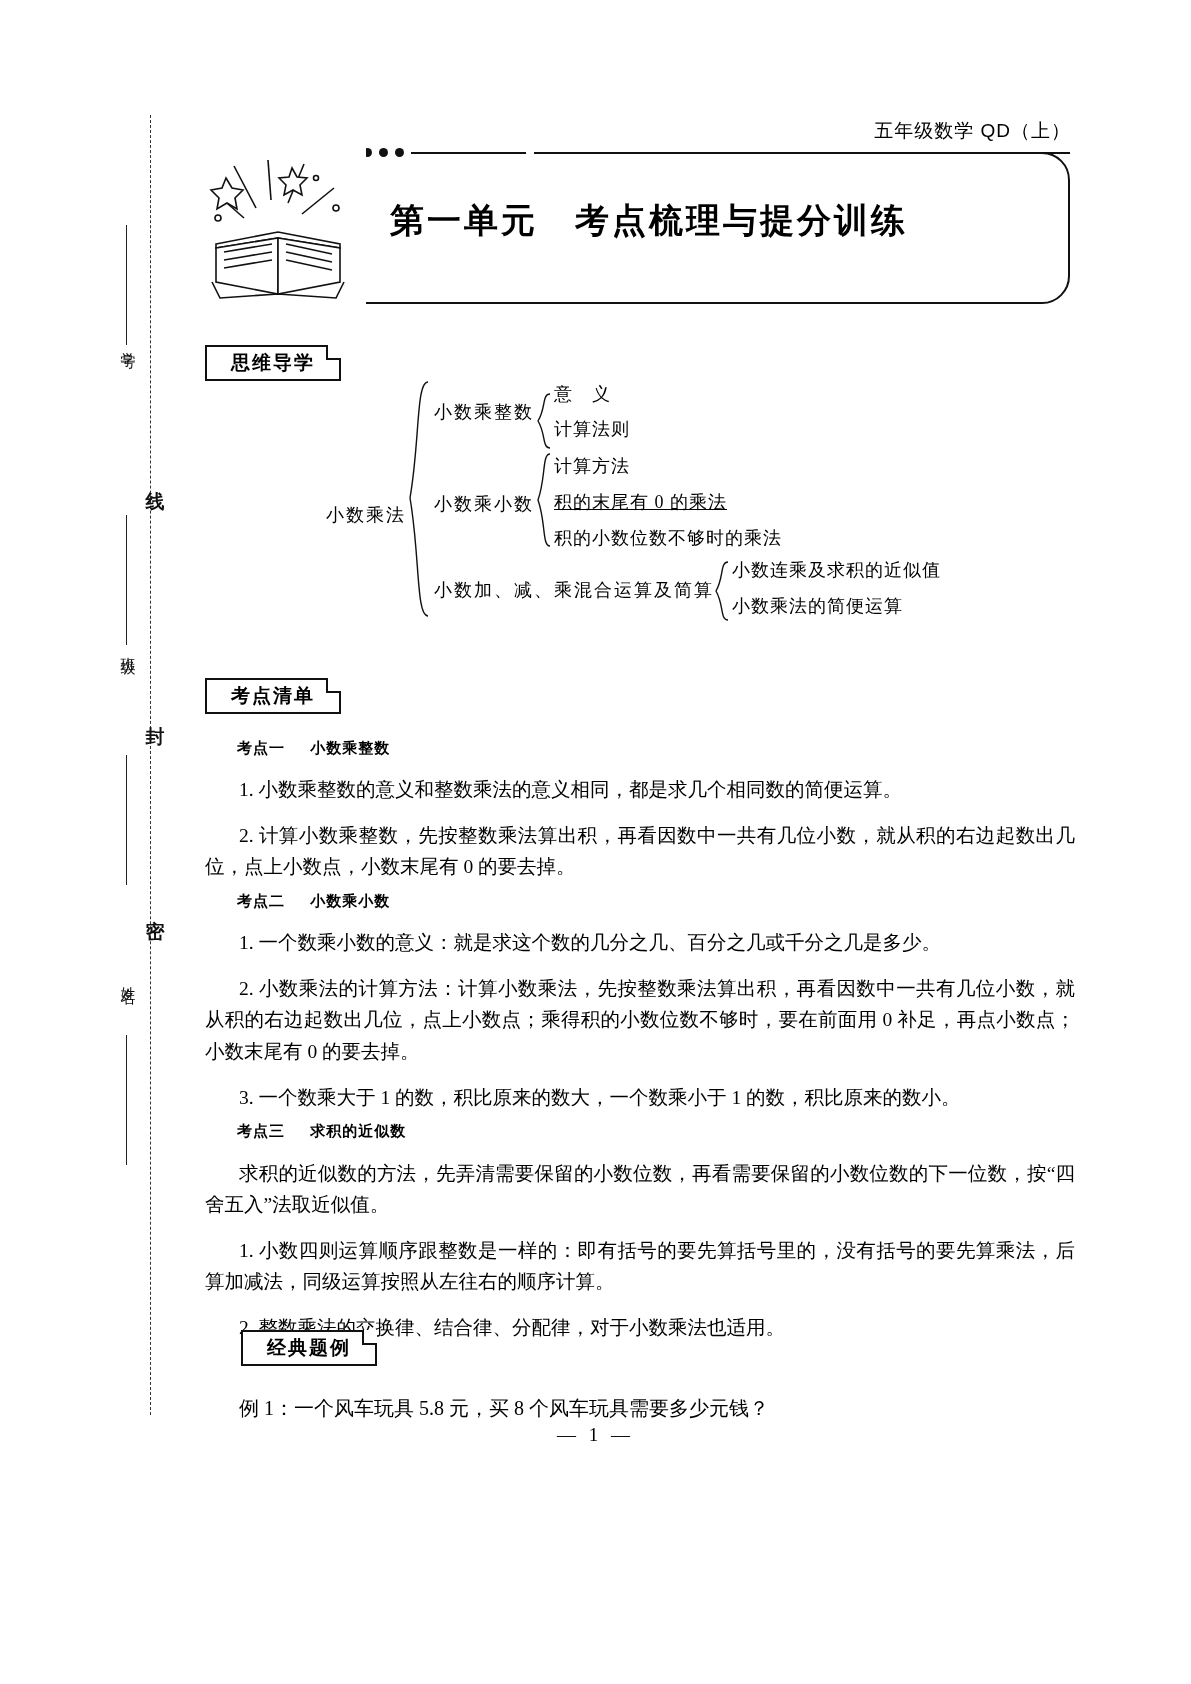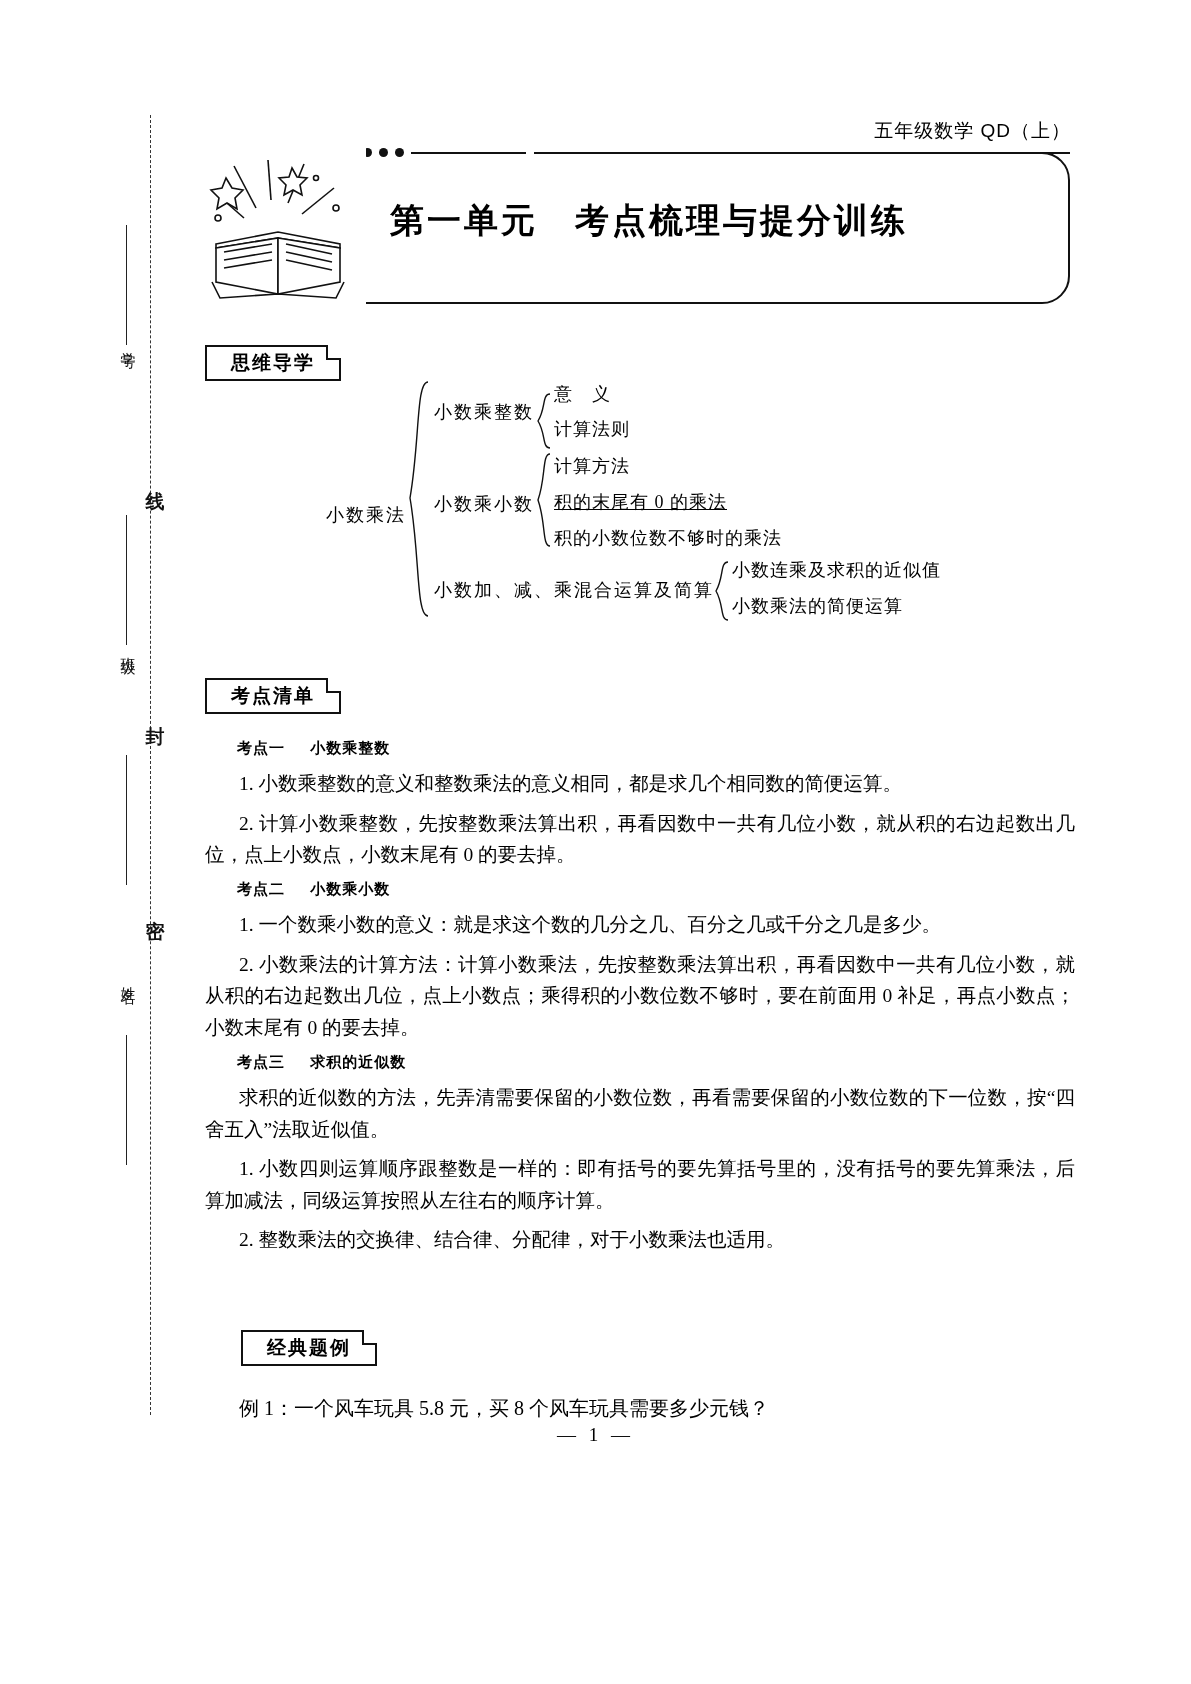--- a/index.html
+++ b/index.html
@@ -176,21 +176,21 @@
     font-weight: bold;
     font-family: "Liberation Sans", sans-serif;
     font-size: 15px;
     letter-spacing: 1px;
     margin-top: 6px;
     text-indent: 32px;
   }
   .kao-head .ktitle { margin-left: 20px; }
   .para {
     text-indent: 34px;
-    margin-top: 8px;
+    margin-top: 14px;
     text-align: justify;
   }
 
   
   .page-num {
     position: absolute;
     left: 0; right: 0;
     bottom: 238px;
     text-align: center;
     font-size: 19px;
@@ -314,20 +314,21 @@
   </div>
   <div class="para">1. 小数乘整数的意义和整数乘法的意义相同，都是求几个相同数的简便运算。</div>
   <div class="para">2. 计算小数乘整数，先按整数乘法算出积，再看因数中一共有几位小数，就从积的右边起数出几位，点上小数点，小数末尾有 0 的要去掉。</div>
 
   <div class="kao-head">
     <span>考点二</span>
     <span class="ktitle">小数乘小数</span>
   </div>
   <div class="para">1. 一个数乘小数的意义：就是求这个数的几分之几、百分之几或千分之几是多少。</div>
   <div class="para">2. 小数乘法的计算方法：计算小数乘法，先按整数乘法算出积，再看因数中一共有几位小数，就从积的右边起数出几位，点上小数点；乘得积的小数位数不够时，要在前面用 0 补足，再点小数点；小数末尾有 0 的要去掉。</div>
+  <div class="para">3. 一个数乘大于 1 的数，积比原来的数大，一个数乘小于 1 的数，积比原来的数小。</div>
 
   <div class="kao-head">
     <span>考点三</span>
     <span class="ktitle">求积的近似数</span>
   </div>
   <div class="para">求积的近似数的方法，先弄清需要保留的小数位数，再看需要保留的小数位数的下一位数，按“四舍五入”法取近似值。</div>
 
   <div class="para">1. 小数四则运算顺序跟整数是一样的：即有括号的要先算括号里的，没有括号的要先算乘法，后算加减法，同级运算按照从左往右的顺序计算。</div>
   <div class="para">2. 整数乘法的交换律、结合律、分配律，对于小数乘法也适用。</div>
 </div>

